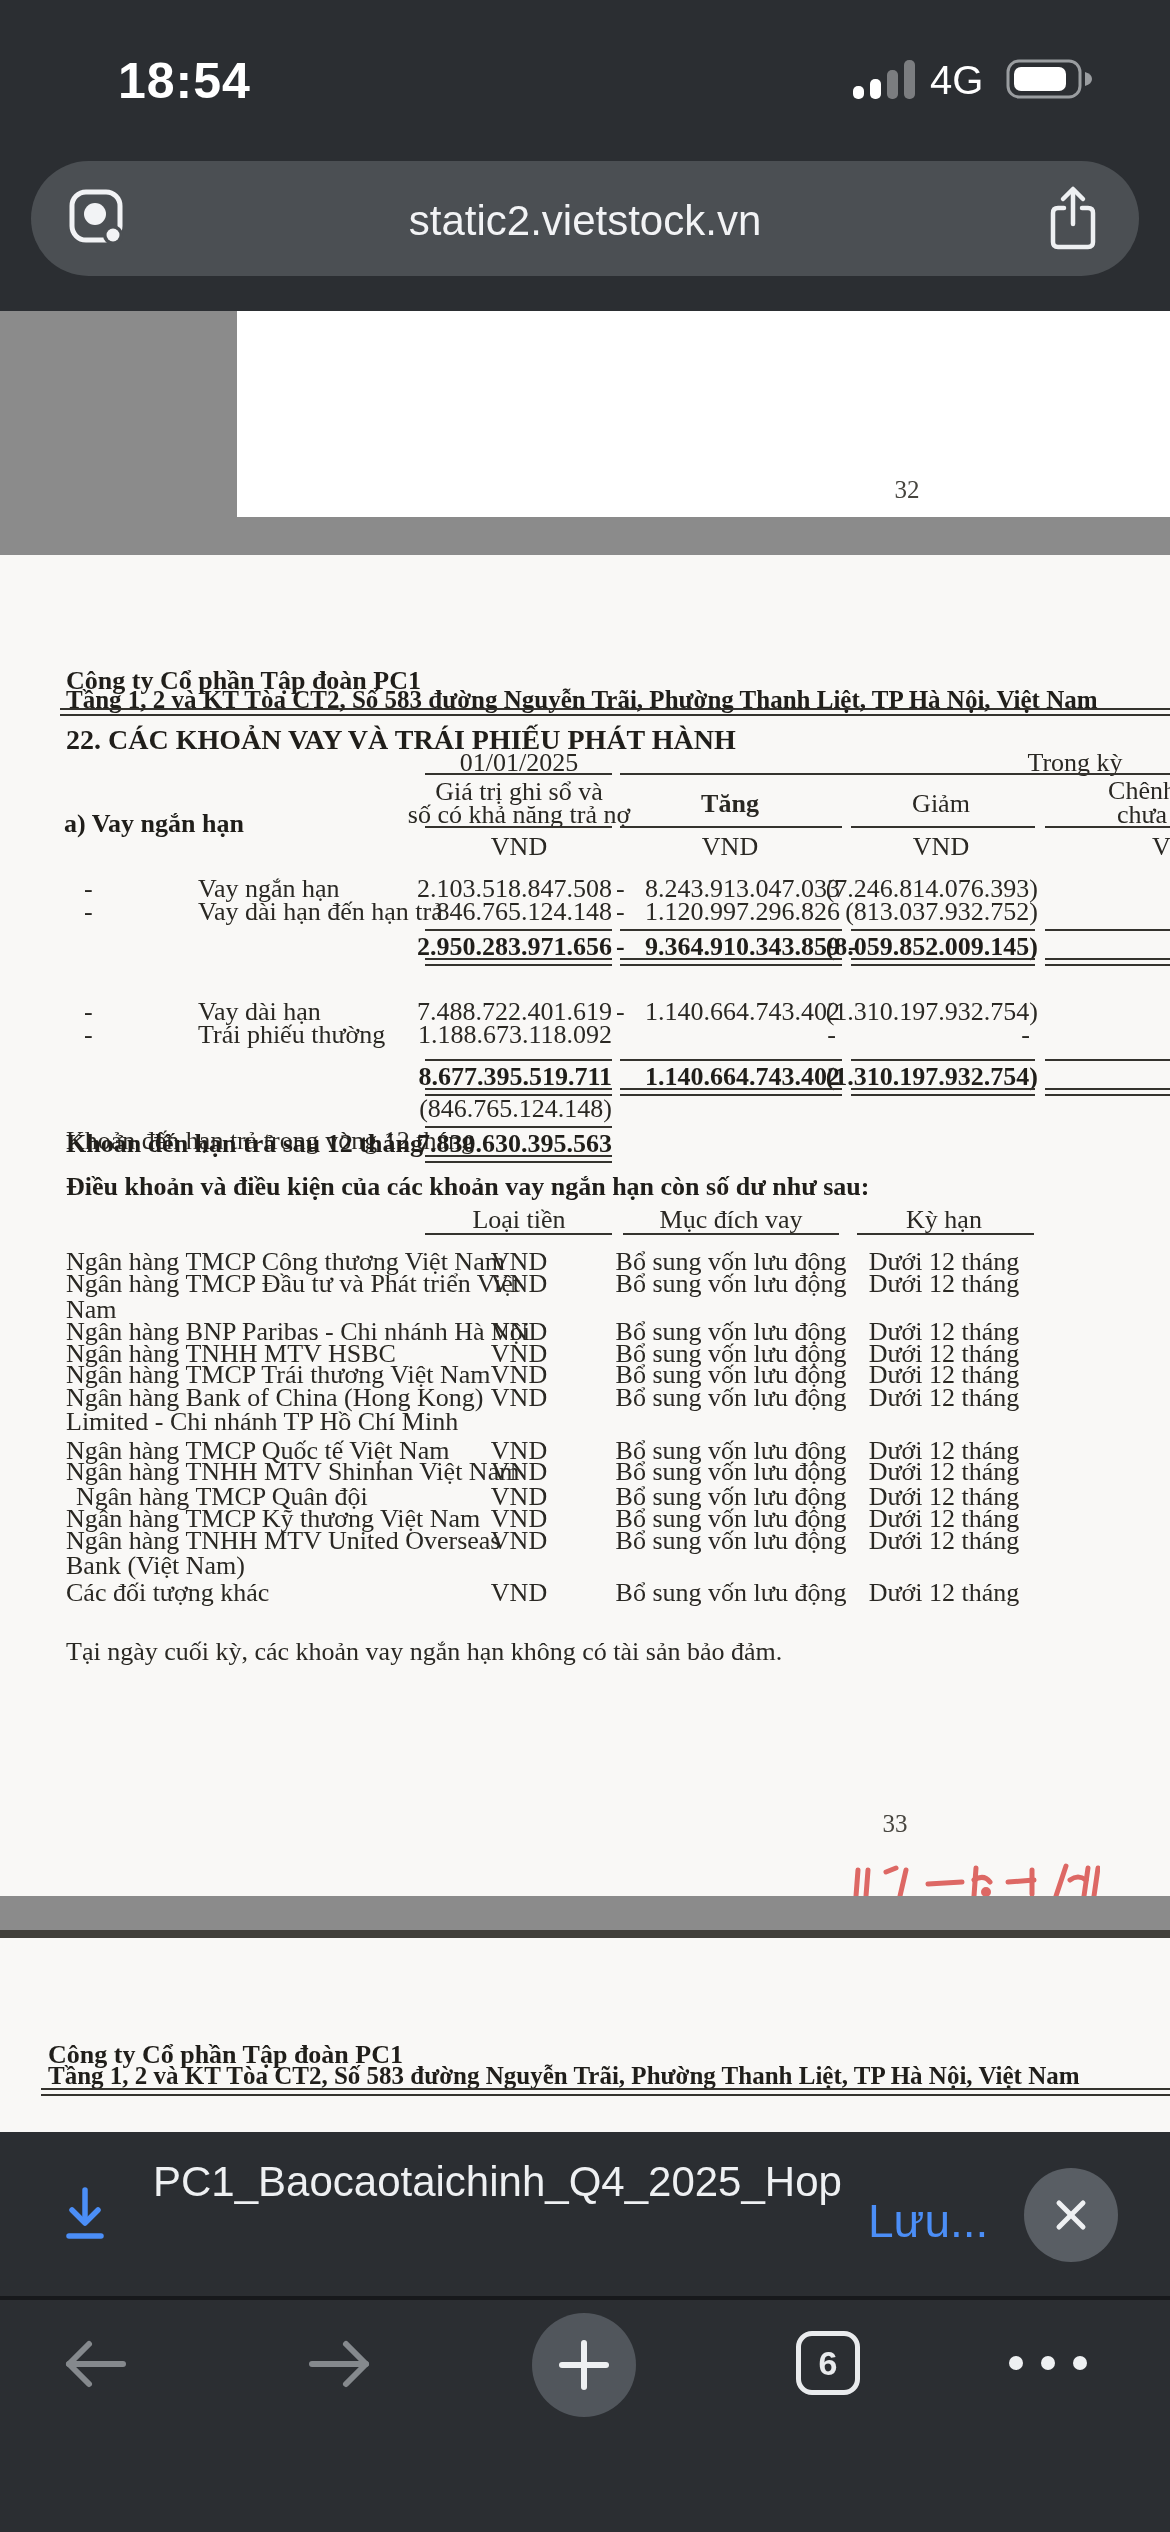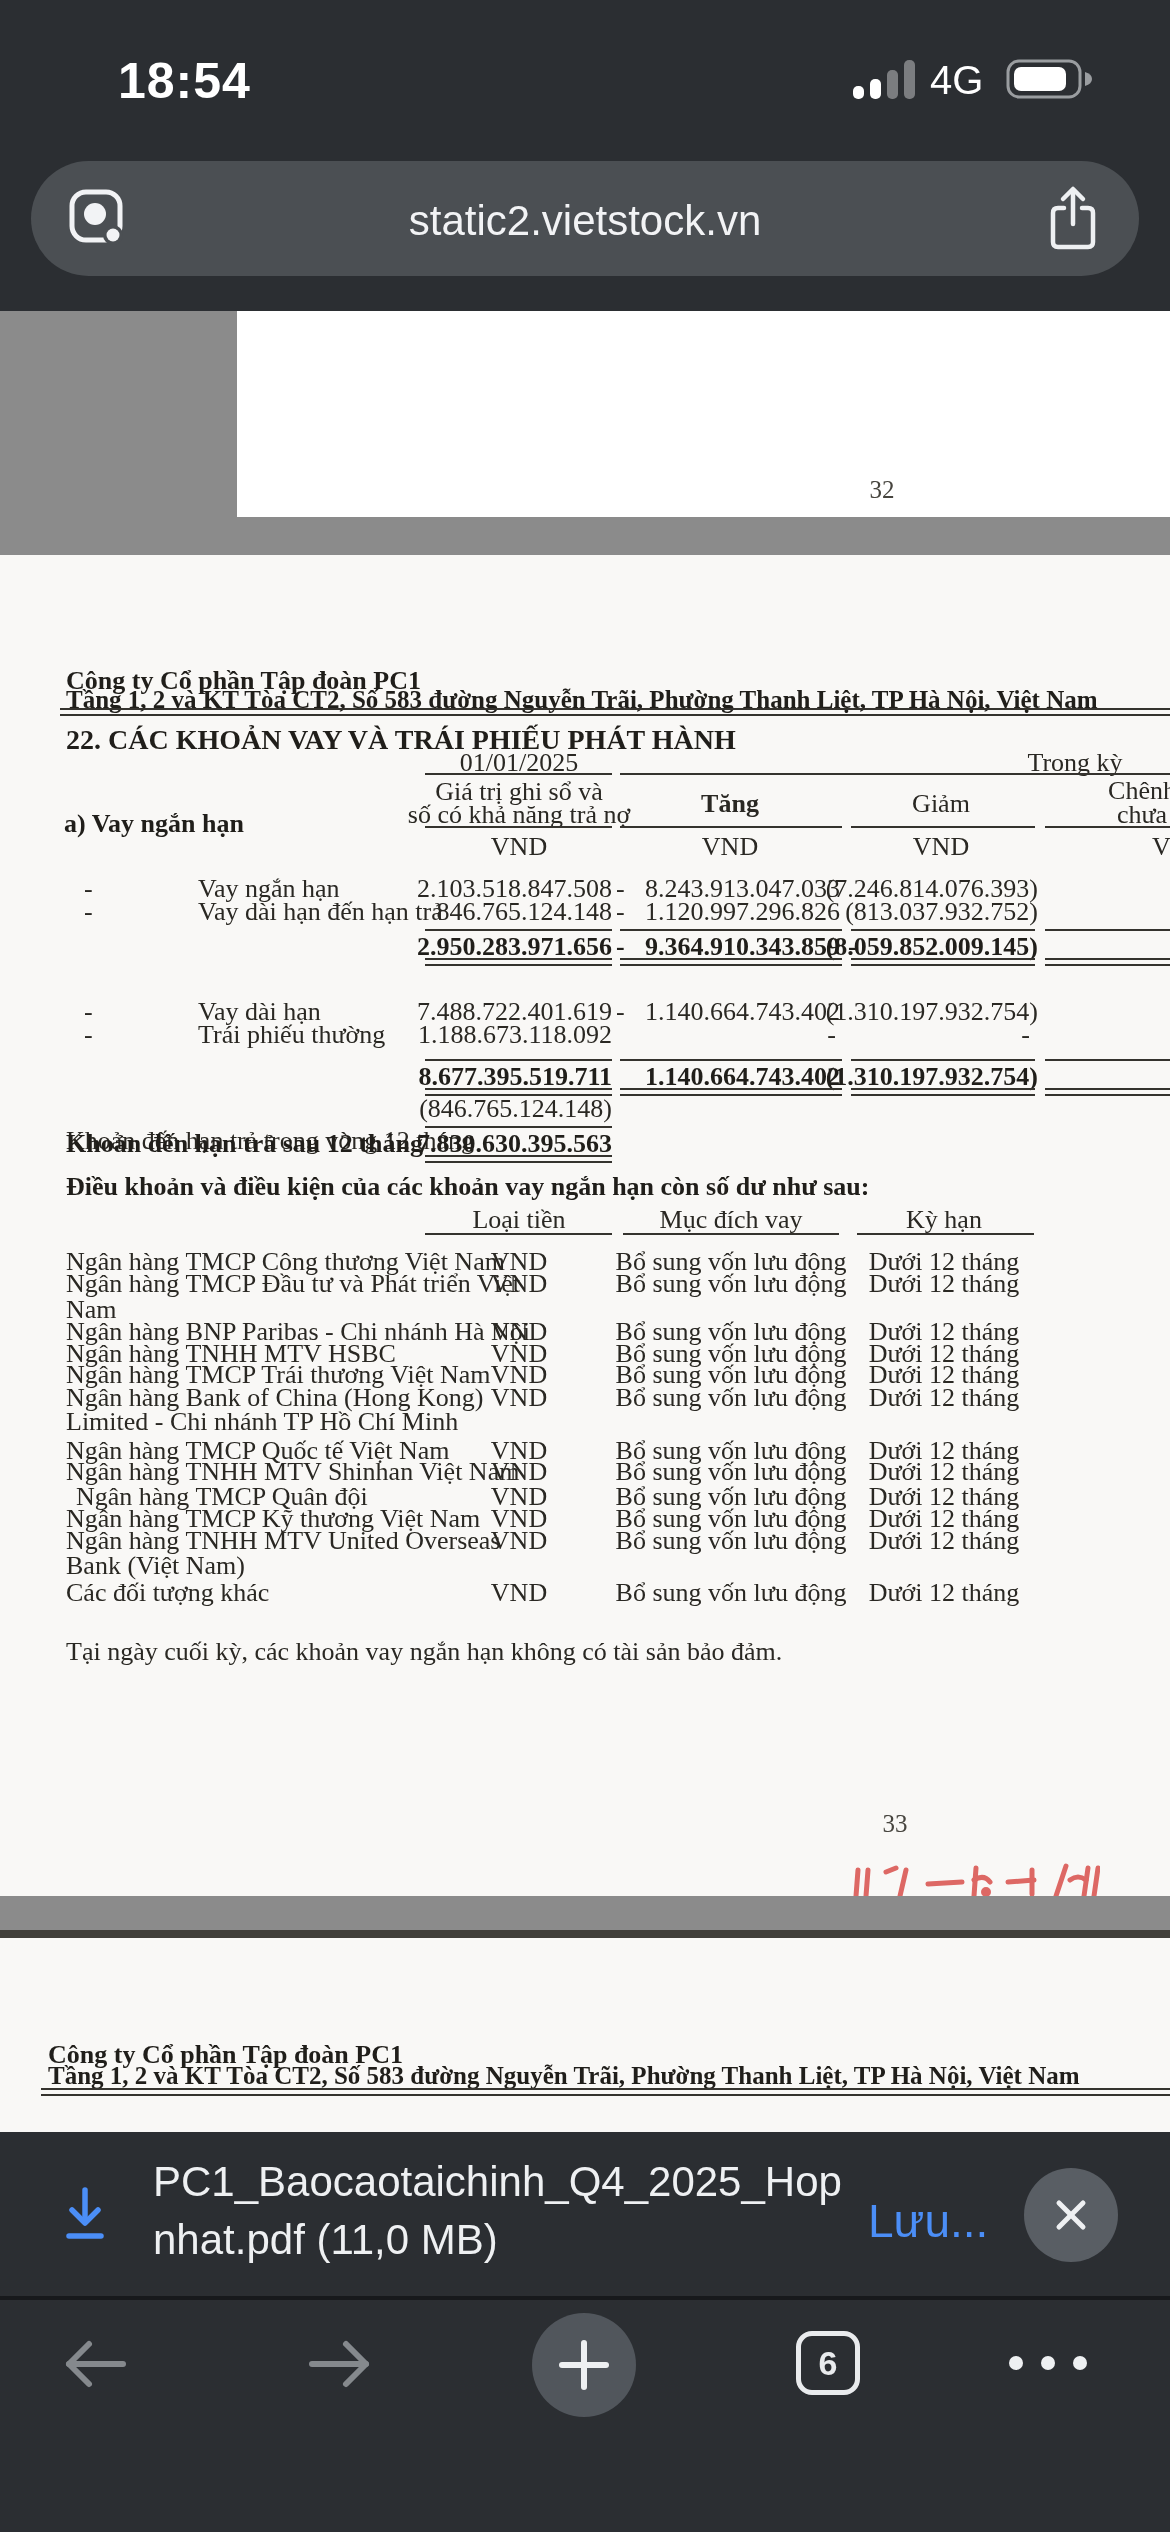--- a/index.html
+++ b/index.html
@@ -35,21 +35,21 @@
   .dbl{height:4px;border-top:2px solid #35332e;border-bottom:2px solid #35332e;}
   .num{text-align:right;}
 </style>
 </head>
 <body>
 
 <div class="screen">
 
   <div class="abs grayzone"></div>
   <div class="abs page32"></div>
-  <div class="abs ser ctr pgnum" style="left:832px;top:476px;width:100px;">32</div>
+  <div class="abs ser ctr pgnum" style="left:857px;top:476px;width:100px;">32</div>
 
   <div class="abs ser b" style="left:66px;top:666px;">Công ty Cổ phần Tập đoàn PC1</div>
   <div class="abs ser b" style="left:66px;top:686px;font-size:25px;">Tầng 1, 2 và KT Tòa CT2, Số 583 đường Nguyễn Trãi, Phường Thanh Liệt, TP Hà Nội, Việt Nam</div>
   <div class="abs dbl" style="left:60px;top:708px;width:1110px;"></div>
   <div class="abs ser b" style="left:66px;top:724px;font-size:28px;">22. CÁC KHOẢN VAY VÀ TRÁI PHIẾU PHÁT HÀNH</div>
 
   <div class="abs ser ctr" style="left:419px;top:748px;width:200px;">01/01/2025</div>
   <div class="abs ser ctr" style="left:980px;top:748px;width:190px;">Trong kỳ</div>
   <div class="abs ln" style="left:425px;top:773px;width:187px;"></div>
   <div class="abs ln" style="left:620px;top:773px;width:550px;"></div>
@@ -287,21 +287,20 @@
 
   <div class="abs dlbar"></div>
   <svg class="abs" style="left:60px;top:2186px;" width="50" height="58" viewBox="0 0 50 58">
     <g stroke="#4b8ef7" stroke-width="5.5" fill="none" stroke-linecap="round" stroke-linejoin="round">
       <path d="M25 4 V36"></path>
         <path d="M12 24 L25 37 L38 24"></path>
         <path d="M9 50 H41"></path>
     </g>
   </svg>
   <div class="abs dlname" style="top:2158px;">PC1_Baocaotaichinh_Q4_2025_Hop</div>
-  <div class="abs dlname" style="top:2216px;">nhat.pdf (11,0 MB)</div>
   <div class="abs savelbl">Lưu...</div>
   <div class="abs closebtn">
     <svg style="position:absolute;left:27px;top:27px;" width="40" height="40" viewBox="0 0 40 40">
       <g stroke="#eef0f2" stroke-width="5" stroke-linecap="round">
         <path d="M8 8 L32 32"></path>
           <path d="M32 8 L8 32"></path>
       </g>
     </svg>
   </div>
   <div class="abs sep"></div>

